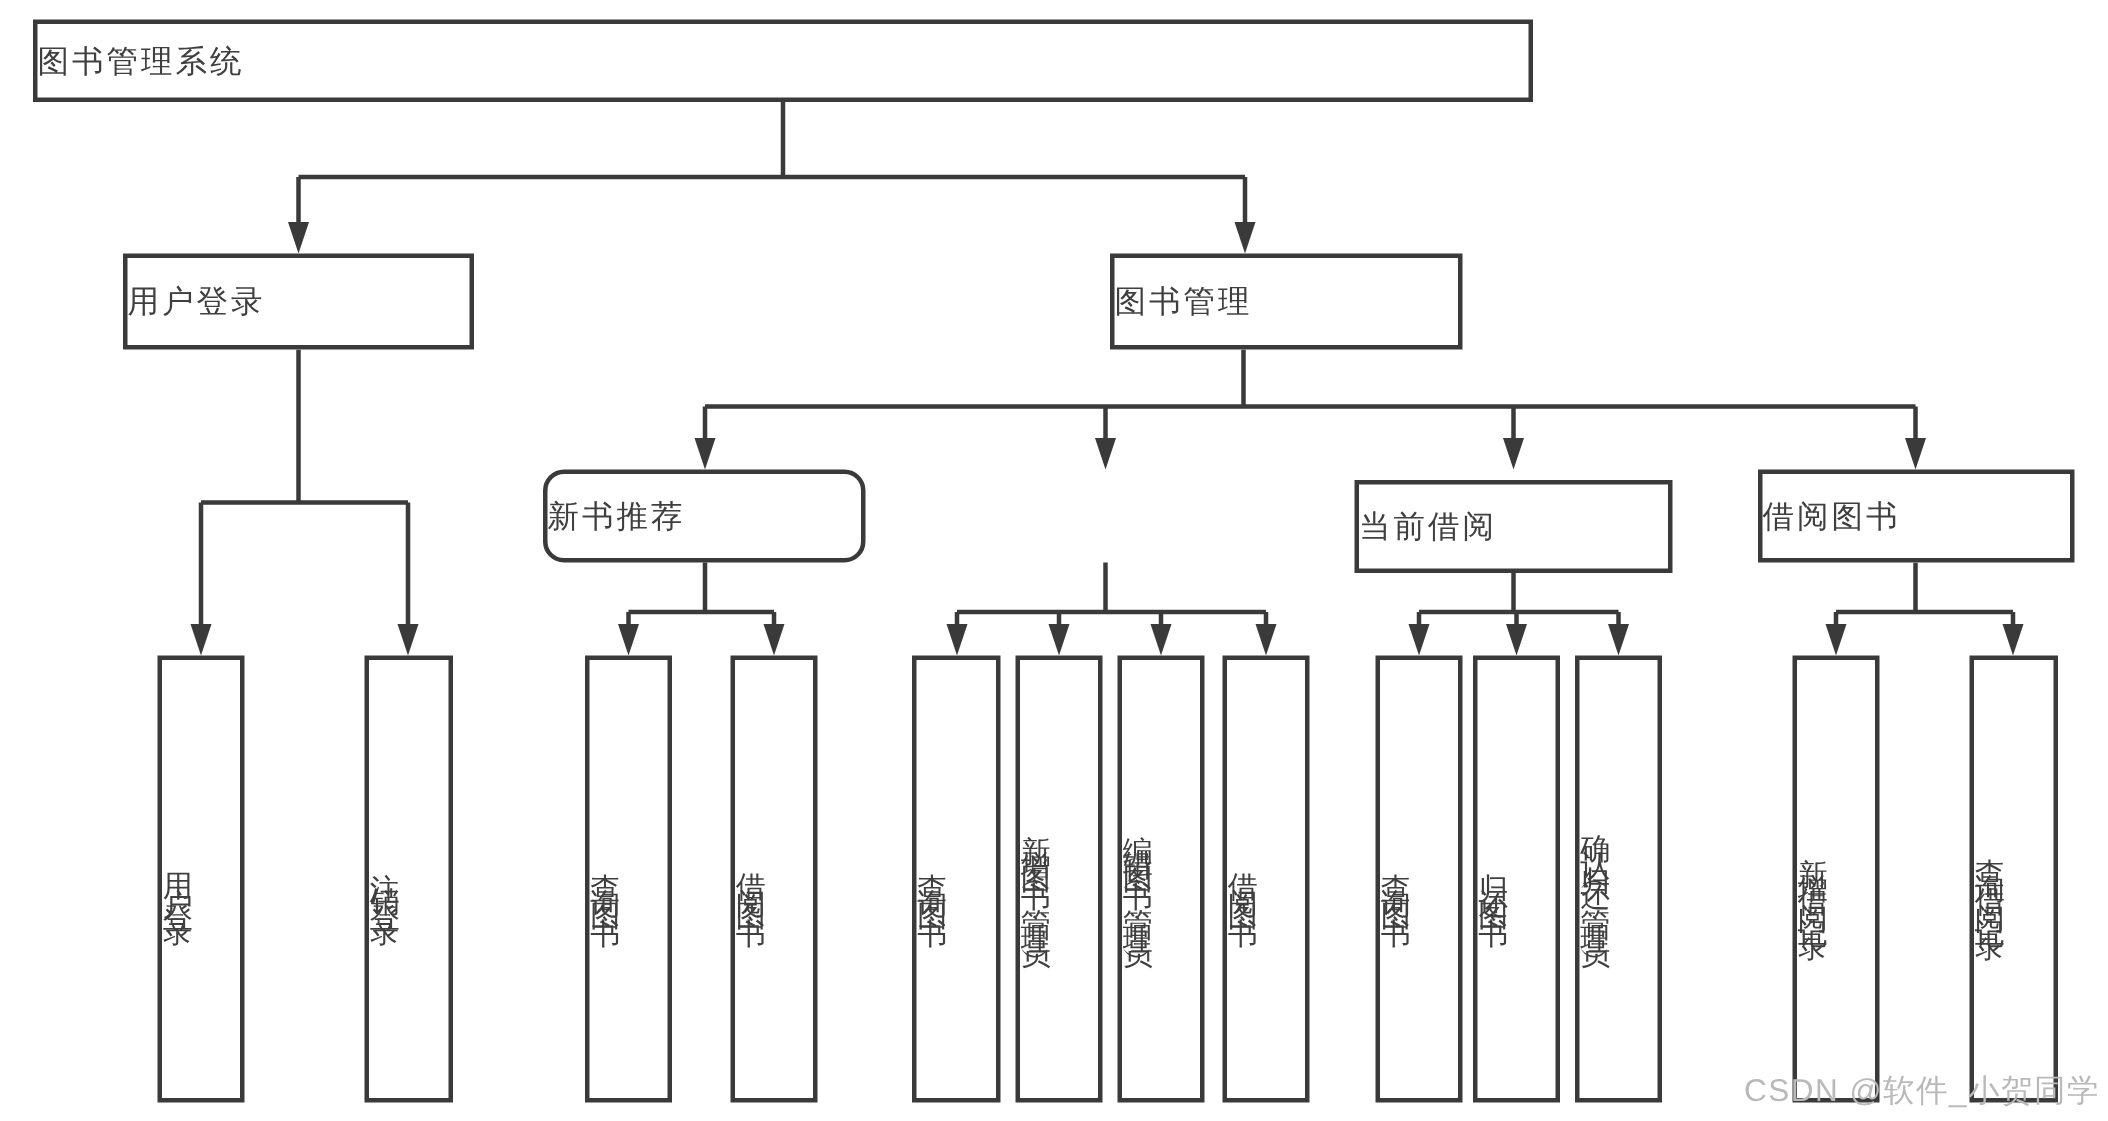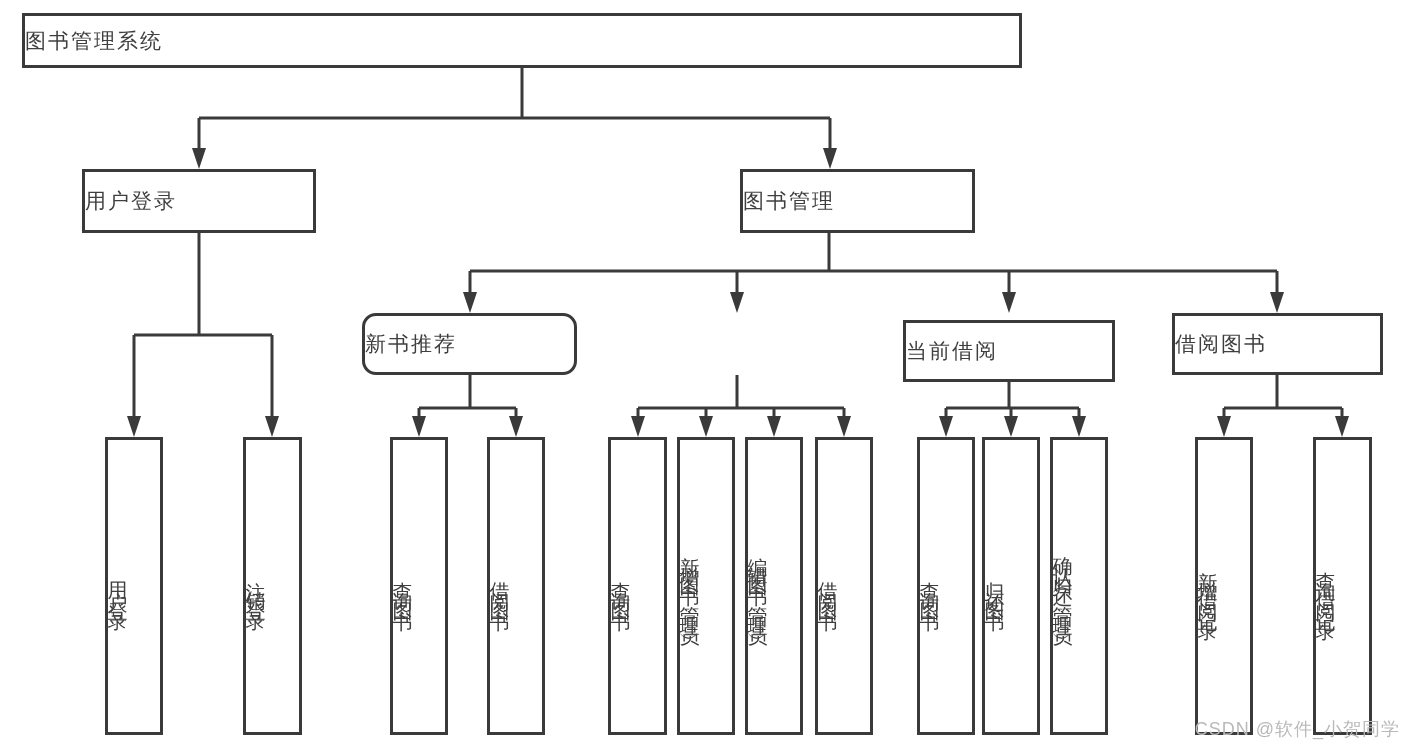--- a/index.html
+++ b/index.html
@@ -34,21 +34,21 @@
     text-orientation: mixed;
     font-size: 20px;
     letter-spacing: 10px;
     line-height: 1;
     white-space: nowrap;
   }
   .watermark {
     position: absolute;
     right: 5px;
     bottom: 6px;
-    font-size: 18px;
+    font-size: 21px;
     color: #b9b9b9;
     letter-spacing: 1px;
     z-index: 5;
   }
 </style>
 </head>
 <body>
 
 <div id="canvas">
 

